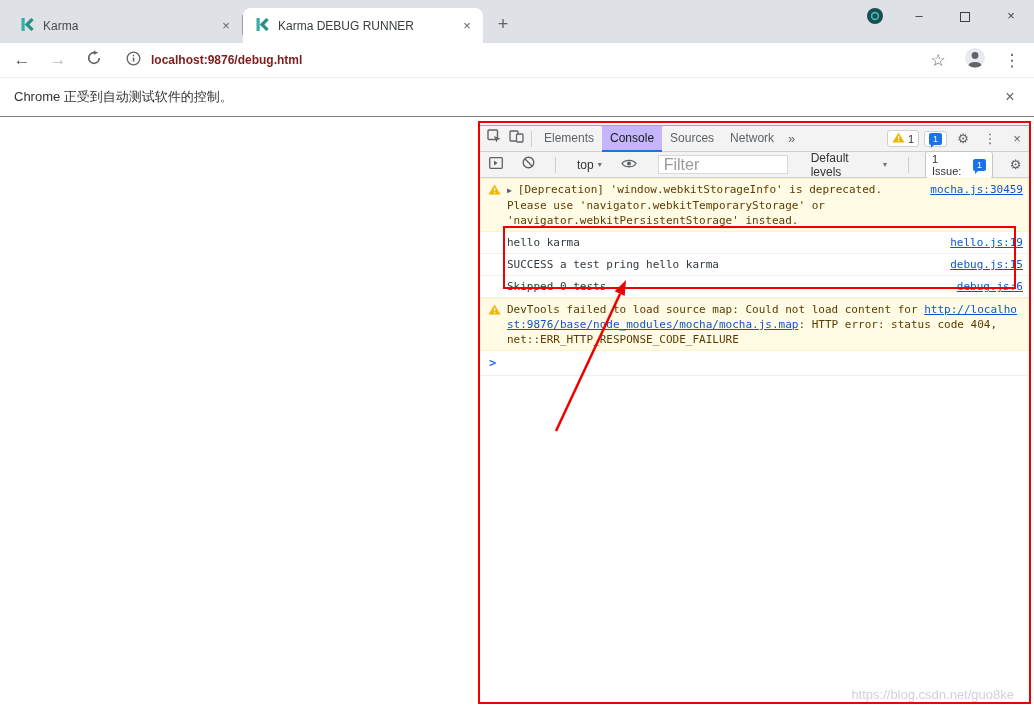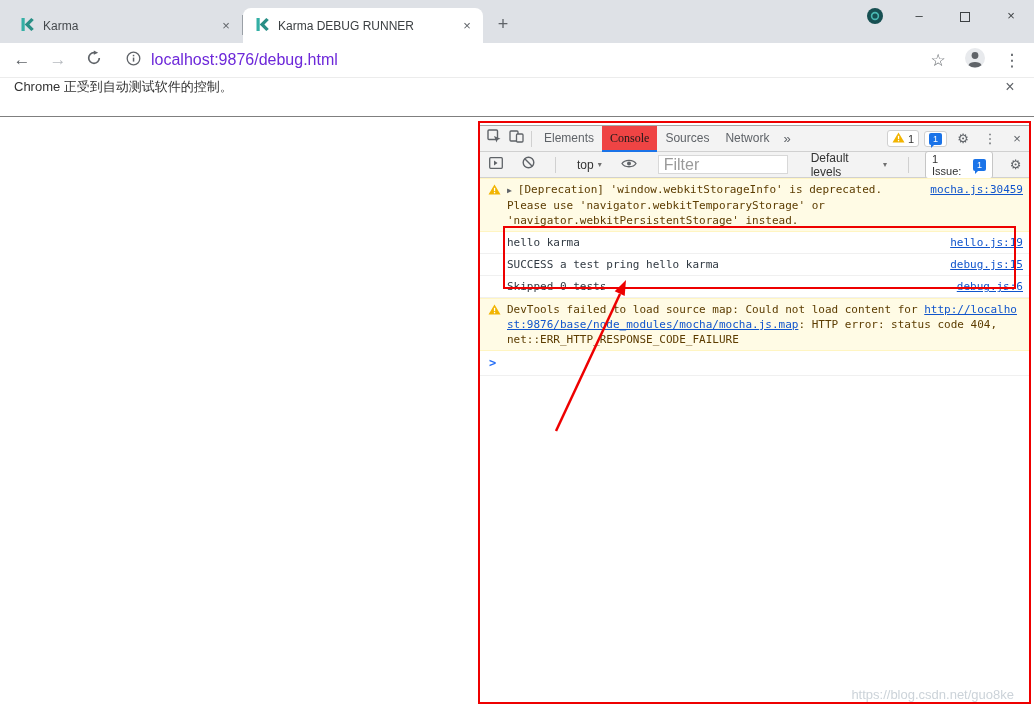--- a/index.html
+++ b/index.html
@@ -28,43 +28,43 @@
   .win-btn { width:46px; height:32px; text-align:center; line-height:32px; color:#3c4043; font-size:13px; }
   .max-box { display:inline-block; width:10px; height:10px; border:1px solid #3c4043; vertical-align:middle; }
 
   .navbar {
     position:absolute; top:43px; left:0; width:1034px; height:35px; background:#fff;
     display:flex; align-items:center; padding:0 12px; gap:16px; border-bottom:1px solid #ececec;
   }
   .nav-icon { font-size:17px; color:#5f6368; width:20px; text-align:center; }
   .nav-icon.disabled { color:#b6babf; }
   .omnibox { flex:1; display:flex; align-items:center; gap:10px; height:28px; padding:0 6px; }
-  .url-text { font-size:16px; color:#6d28d9; }
+  .url-text { font-size:12px; color:#7f1d1d;font-weight:bold; }
   .right-icons { display:flex; align-items:center; gap:16px; }
 
   .infobar {
     position:absolute; top:78px; left:0; width:1034px; height:39px; background:#fff;
-    display:flex; padding:0 14px; font-size:13px; color:#333;
+    display:flex; align-items:center; padding:0 14px; font-size:13px; color:#333;
     border-bottom:1px solid #7f7f7f;
   }
   .infobar-close { margin-left:auto; color:#5f6368; font-size:16px; width:20px; text-align:center; }
 
   
   .devtools {
     position:absolute; left:479px; top:125px; width:552px; height:578px;
     background:#fff; border-left:1px solid #a6a6a6; border-top:1px solid #a6a6a6;
   }
   .dt-tabbar {
     height:26px; background:#f3f3f3; border-bottom:1px solid #d0d0d0;
     display:flex; align-items:center; padding:0 3px; font-size:12px; color:#5f6368;
   }
   .dt-icon { width:22px; text-align:center; font-size:13px; color:#5f6368; line-height:24px; }
   .dt-sep { width:1px; height:16px; background:#d0d0d0; margin:0 4px; }
   .dt-tab { padding:0 8px; height:26px; line-height:24px; color:#5f6368; }
-  .dt-tab.active { color:#1a1a1a; border-bottom:2px solid #1a73e8; background:#ef4444;font-family:Liberation Serif, serif; }
+  .dt-tab.active { color:#1a1a1a; border-bottom:2px solid #1a73e8; background:#c4b5fd; }
   .dt-more { padding:0 6px; color:#5f6368; font-size:13px; }
   .badge-group { margin-left:auto; display:flex; align-items:center; gap:5px; }
   .chip {
     display:flex; align-items:center; gap:3px; border:1px solid #d0d0d0; border-radius:3px;
     padding:1px 4px; background:#fff; font-size:11px; color:#333;
   }
   .bubble {
     display:inline-block; min-width:13px; height:12px; line-height:12px; padding:0 2px;
     background:#1a73e8; color:#fff; font-size:9px; text-align:center; border-radius:2px; position:relative;
   }

